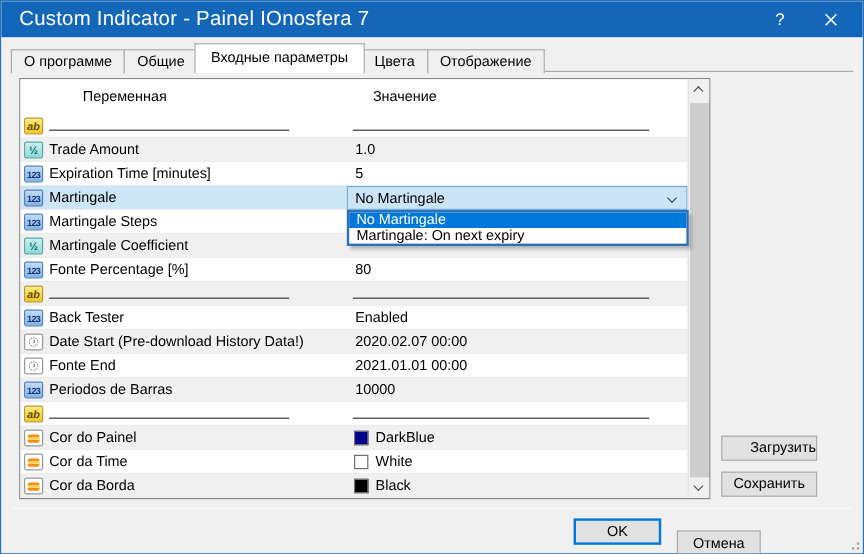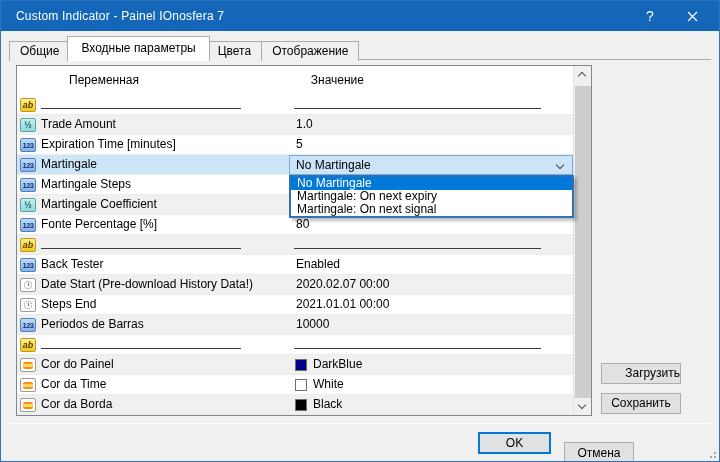--- a/index.html
+++ b/index.html
@@ -5,21 +5,21 @@
   * { margin:0; padding:0; box-sizing:border-box; }
   html,body { width:720px; height:462px; background:#888; }
   body { font-family:"Liberation Sans", sans-serif; font-size:12px; color:#000; }
 
   .window { position:absolute; left:0; top:0; width:720px; height:462px;
             background:#F0F0F0; border:1px solid #2A74BE; overflow:hidden; }
 
   
   .titlebar { position:absolute; left:0; top:0; width:100%; height:30px;
               background:#1467B8; display:flex; align-items:center; }
-  .title { color:#FFF; font-size:12px; padding-left:15px; letter-spacing:.2px; }
+  .title { color:#FFF; font-size:17px; padding-left:15px; letter-spacing:.2px; }
   .tb-btn { position:absolute; top:0; width:34px; height:30px; display:flex;
             align-items:center; justify-content:center; color:#FFF; cursor:default; }
   .tb-help { right:52px; font-size:14px; }
   .tb-close { right:10px; }
 
   
   .tabstrip-line { position:absolute; left:8px; right:8px; top:58px; height:1px; background:#ACACAC; }
   .tabs { position:absolute; left:8px; top:36px; height:24px; display:flex; align-items:flex-end; }
   .tab { height:20px; line-height:19px; padding:0 10px; background:#F0F0F0;
          border:1px solid #ACACAC; border-bottom:none; margin-right:-1px; z-index:1; }
@@ -123,20 +123,21 @@
     </div>
     <div class="tb-btn tb-close">
       <svg width="11" height="11" viewBox="0 0 11 11">
         <path d="M1 1 L10 10 M10 1 L1 10" stroke="#FFFFFF" stroke-width="1.3"></path>
       </svg>
     </div>
   </div>
 
   <div class="tabstrip-line"></div>
   <div class="tabs">
+    <div class="tab">О программе</div>
     <div class="tab">Общие</div>
     <div class="tab active">Входные параметры</div>
     <div class="tab">Цвета</div>
     <div class="tab">Отображение</div>
   </div>
 
   <div class="ptable">
     <div class="ptable-inner">
       <div class="col-sep"></div>
       <div class="thead">
@@ -237,21 +238,21 @@
             </div>
             <div class="cell c2">
               <span class="pvalue">2020.02.07 00:00</span>
             </div>
           </div>
           <div class="row">
             <div class="cell c1">
               <span class="picon icon-datetime">
                 <span class="clockface"></span>
               </span>
-              <span class="plabel">Steps End</span>
+              <span class="plabel">Fonte End</span>
             </div>
             <div class="cell c2">
               <span class="pvalue">2021.01.01 00:00</span>
             </div>
           </div>
           <div class="row alt">
             <div class="cell c1">
               <span class="picon icon-int">123</span>
               <span class="plabel">Periodos de Barras</span>
             </div>
@@ -313,21 +314,20 @@
         <div class="sb-btn sb-down">
             <span class="sb-arrow"></span>
           </div>
       </div>
     </div>
   </div>
 
   <div class="ddlist">
     <div class="dditem sel">No Martingale</div>
     <div class="dditem">Martingale: On next expiry</div>
-    <div class="dditem">Martingale: On next signal</div>
   </div>
 
   <div class="btn btn-load">Загрузить</div>
   <div class="btn btn-save">Сохранить</div>
 
   <div class="bottom-sep"></div>
   <div class="btn btn-ok">OK</div>
   <div class="btn btn-cancel">Отмена</div>
   <div class="grip">
       <i></i>

